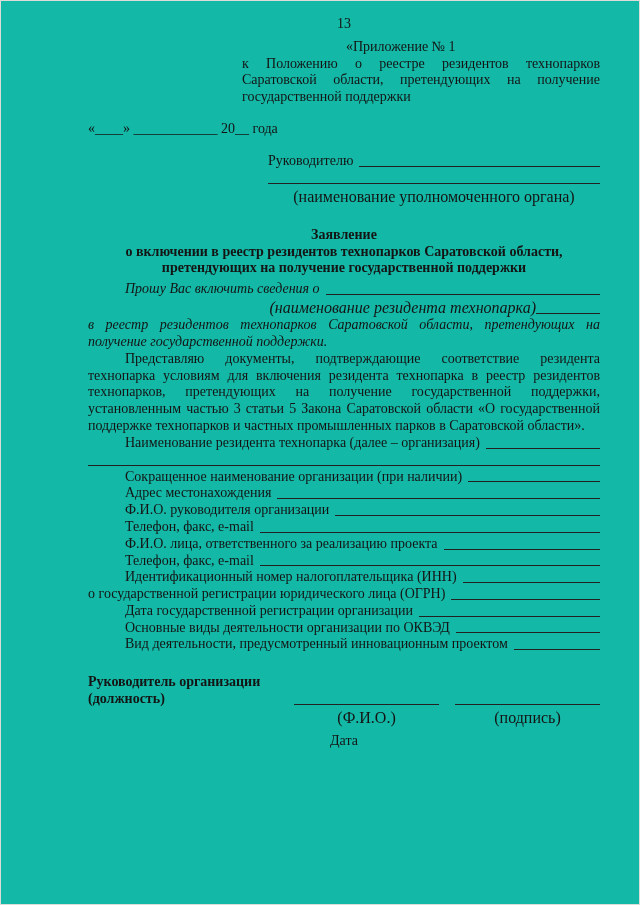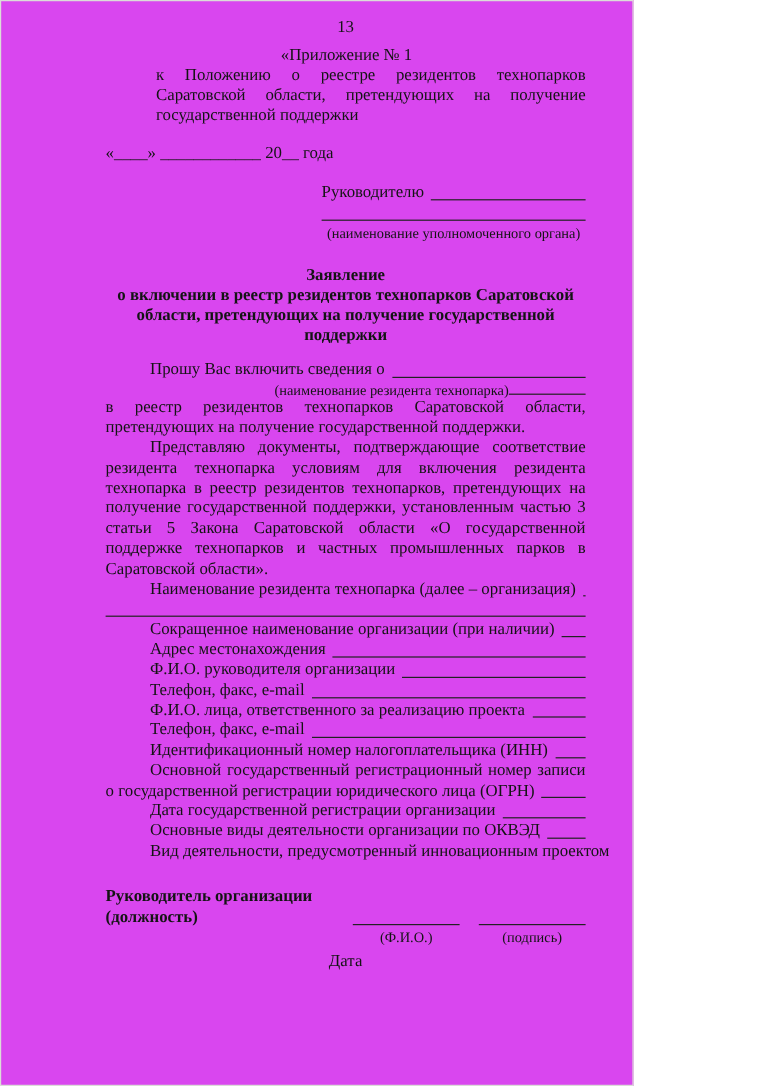--- a/index.html
+++ b/index.html
@@ -3,48 +3,48 @@
 <meta charset="utf-8">
 <style>
   * { margin:0; padding:0; box-sizing:border-box; }
   html,body { width:640px; height:905px; }
   body {
     font-family:"Liberation Serif","DejaVu Serif",serif;
     font-size:14px; line-height:1.2; color:#141414;
     background:#ffffff;
   }
   .page {
-    width:528px; height:905px;
+    width:640px; height:905px;
     padding:16px 40px 16px 88px;
-    background:#d946ef;
+    background:#14b8a6;
     box-shadow: inset 0 0 0 1px #dcdcd8;
     overflow:hidden;
   }
   .page-number { text-align:center; margin-bottom:6px; }
   .annex { width:358px; margin-left:auto; }
   .annex-title { padding-left:104px; }
   .annex-body { text-align:justify; }
   .letterhead { margin-left:-48px; text-align:center; margin-top:25px; }
   .date-line { margin-top:15px; }
   .addressee { margin-left:180px; margin-top:15px; }
   .row { display:flex; align-items:flex-end;text-align:right; }
   .fill { flex:1; border-bottom:1px solid #222; margin-bottom:3px; }
   .fill-short { flex:0 0 64px; border-bottom:1px solid #222; margin-bottom:3px; }
   .hr-line { border-bottom:1px solid #222; height:14px; margin-bottom:3px; }
-  .caption { font-size:12px; line-height:1.2; }
+  .caption { font-size:16px; line-height:1.2; }
   .caption-center { text-align:center; }
   .bold { font-weight:bold; }
   .doc-title { font-weight:bold; text-align:center; margin-top:21px; }
   .doc-subtitle { font-weight:bold; text-align:center; }
   .para { text-align:justify; text-indent:37px; }
   .para-noindent { text-align:justify; }
   .lead-label { padding-left:37px; white-space:nowrap; }
   .field-label { padding-left:37px; white-space:nowrap; }
   .field-wrap-first { text-align:justify; text-align-last:justify; padding-left:37px; }
-  .request { margin-top:12px; }
+  .request { margin-top:4px;font-style:italic; }
   .sig-block { display:flex; margin-top:21px; }
   .sig-left { width:206px; }
   .sig-right { flex:1; display:flex; gap:16px; margin-top:17px; }
   .sig-cell { flex:1; }
   .footer-date { margin-top:6px;text-align:center; }
 </style>
 </head>
 <body>
 
 <div class="page">
@@ -124,21 +124,20 @@
     <span class="field-label">Телефон, факс, e-mail</span>
     <span style="width:6px"></span>
     <div class="fill"></div>
   </div>
   <div class="row">
     <span class="field-label">Идентификационный номер налогоплательщика (ИНН)</span>
     <span style="width:6px"></span>
     <div class="fill"></div>
   </div>
 
-  <div class="field-wrap-first">Основной государственный регистрационный номер записи</div>
   <div class="row">
     <span>о государственной регистрации юридического лица (ОГРН)</span>
     <span style="width:6px"></span>
     <div class="fill"></div>
   </div>
 
   <div class="row">
     <span class="field-label">Дата государственной регистрации организации</span>
     <span style="width:6px"></span>
     <div class="fill"></div>

